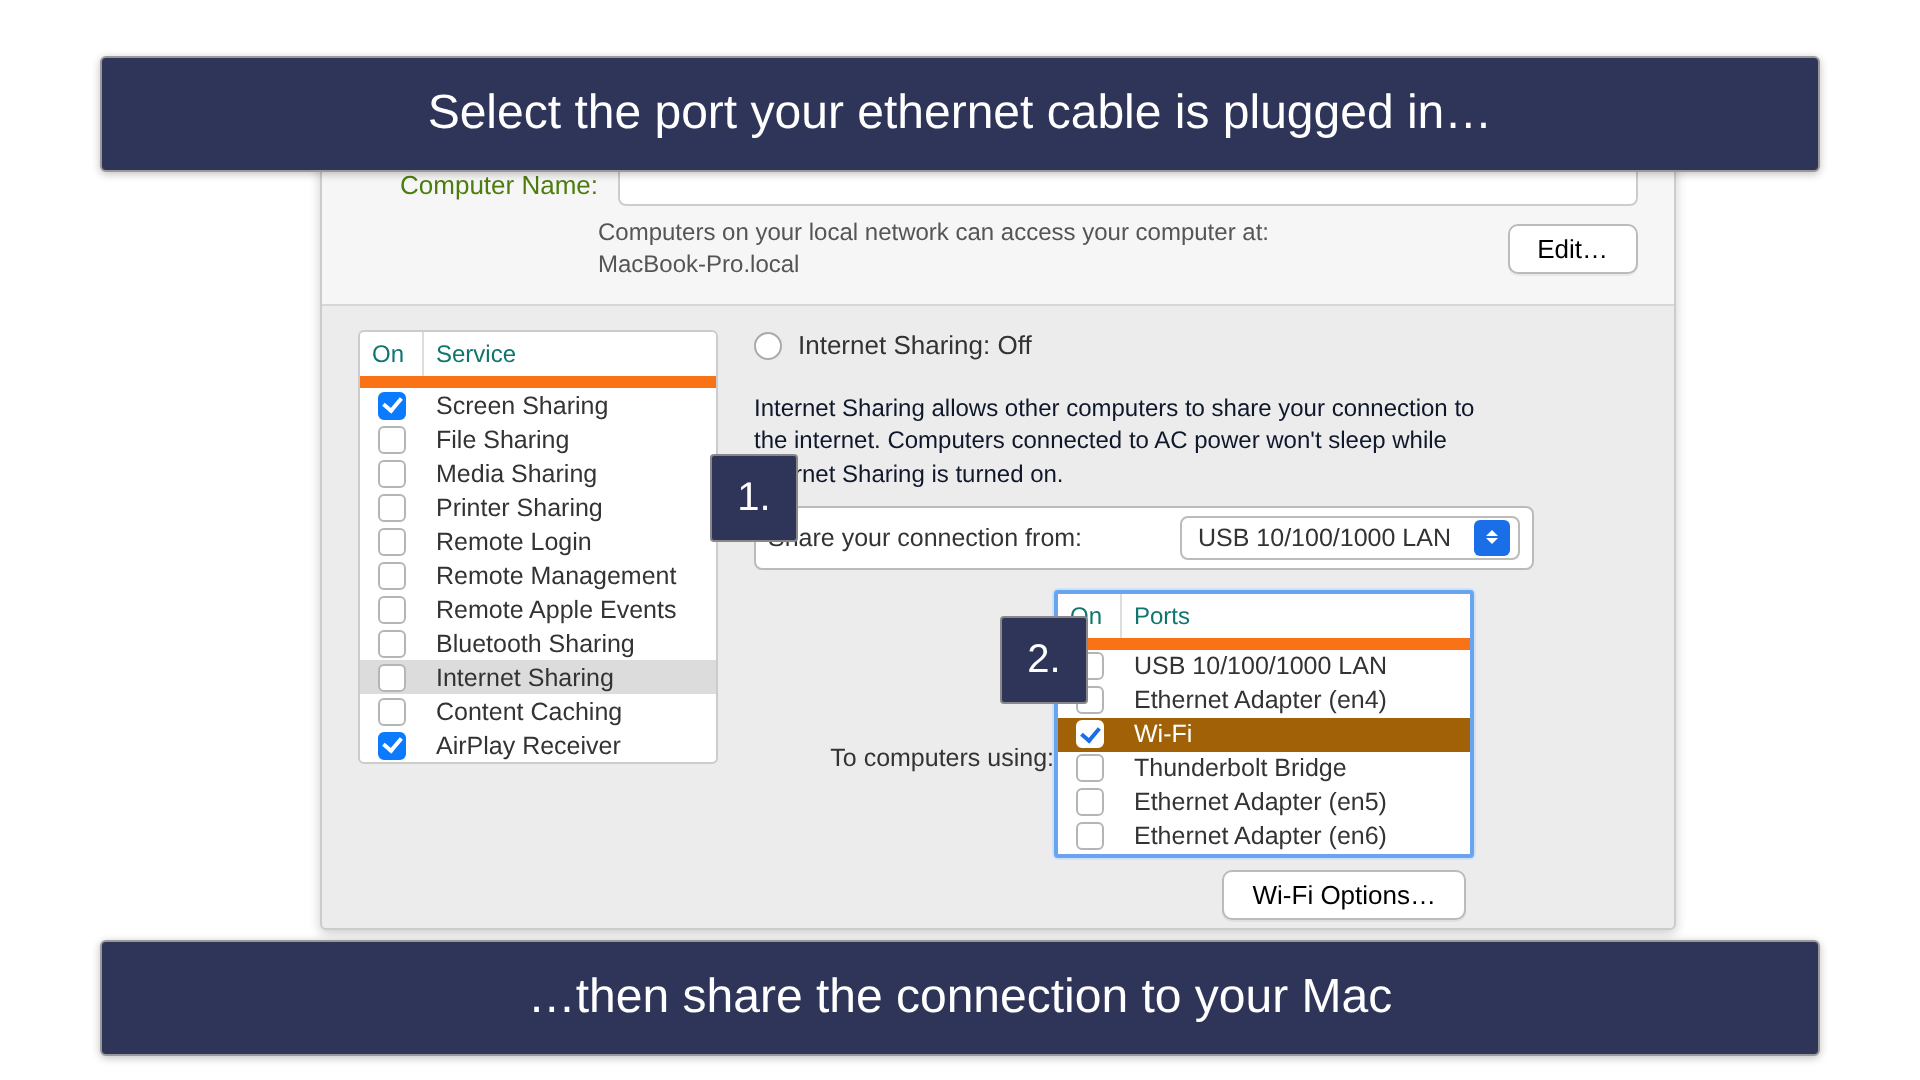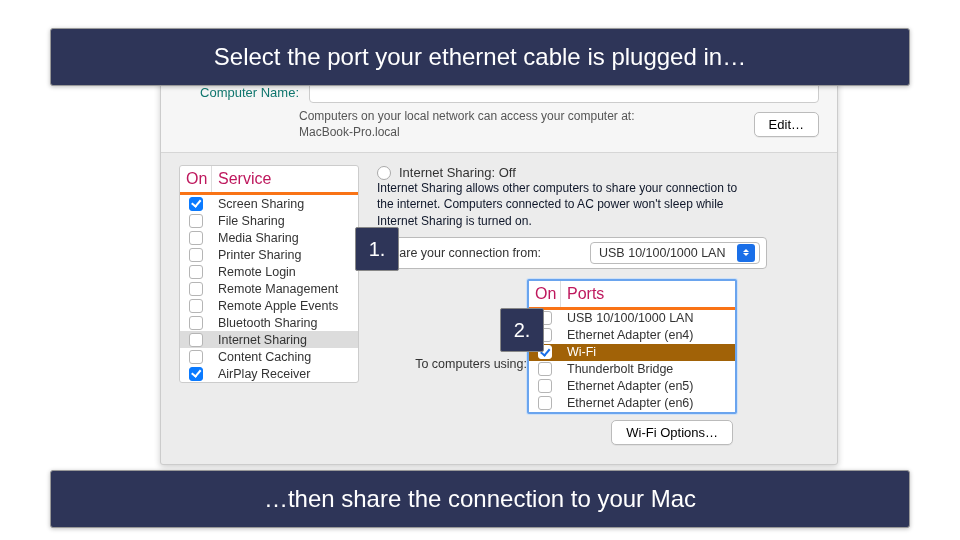--- a/index.html
+++ b/index.html
@@ -41,21 +41,21 @@
   }
   .top-row {
     background: #f6f6f6;
     padding: 10px 18px 12px 18px;
     border-bottom: 1px solid #d6d6d6;
   }
   .cn-row {
     display: flex; align-items: center; gap: 10px;
     padding: 2px 0 6px 0;
   }
-  .cn-label { width: 120px; text-align: right; font-size: 13px; color:#0f766e;}
+  .cn-label { width: 120px; text-align: right; font-size: 13px; color:#4d7c0f;}
   .cn-input {
     flex: 1; height: 22px; background: #fff; border: 1px solid #ccc;
     border-radius: 4px;
   }
   .access-row {
     display: flex; align-items: center; gap: 14px;
     padding-left: 120px;
   }
   .access-text { font-size: 12px; color:#555; line-height:1.3; }
   .btn {
@@ -73,22 +73,22 @@
   }
 
   .service-list {
     width: 180px;
     background: #fff;
     border: 1px solid #ccc;
     border-radius: 3px;
     overflow: hidden;
   }
   .sl-head, .pl-head {
-    display: flex; font-size: 16px; color:#be185d;
-    border-bottom: 3px solid #f97316;
+    display: flex; font-size: 12px; color:#0f766e;
+    border-bottom: 6px solid #f97316;
   }
   .sl-head .col-on, .pl-head .col-on { width: 32px; padding: 4px 6px; border-right:1px solid #ddd;}
   .sl-head .col-svc, .pl-head .col-svc { flex:1; padding: 4px 6px; }
   .sl-row, .pl-row {
     display: flex; align-items: center; font-size: 12.5px;
     padding: 1.5px 0;
   }
   .sl-row .cb, .pl-row .cb { width: 32px; display:flex; justify-content:center; }
   .sl-row .lbl, .pl-row .lbl { flex:1; padding: 0 6px; white-space:nowrap; overflow:hidden; text-overflow: ellipsis;}
   .sl-row.selected { background: #dcdcdc; }
@@ -105,21 +105,21 @@
   }
   .pl-row.selected .checkbox { border-color:#fff; }
   .pl-row.selected .checkbox.checked { background:#fff; }
   .pl-row.selected .checkbox.checked::after { border-color:#1a6fe8; }
 
   .detail {
     flex: 1;
     font-size: 12.5px;
   }
   .status-row {
-    display:flex; align-items:center; gap:8px; margin-bottom:0;
+    display:flex; align-items:center; gap:8px; margin-bottom:16px;
   }
   .radio {
     width: 14px; height: 14px; border:1px solid #aaa; border-radius:50%; background:#fff;
   }
   .status-title { font-size:13px; color:#333; }
   .desc { color:#0f172a; font-size:12px; line-height:1.35; margin-bottom:8px; max-width: 380px;}
 
   .share-row {
     display:flex; align-items:center; gap:10px;
     background:#fff; border:1px solid #bbb; border-radius:4px;

